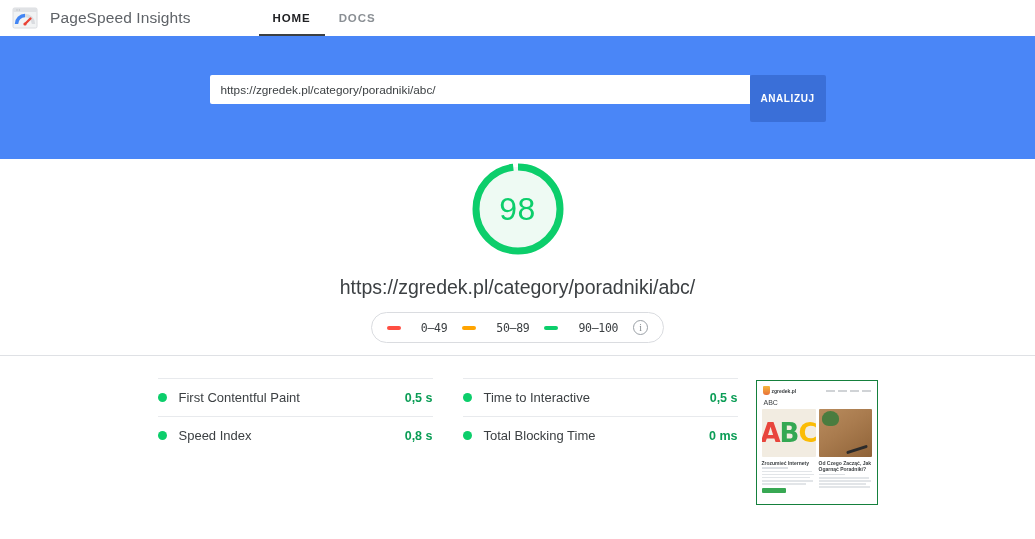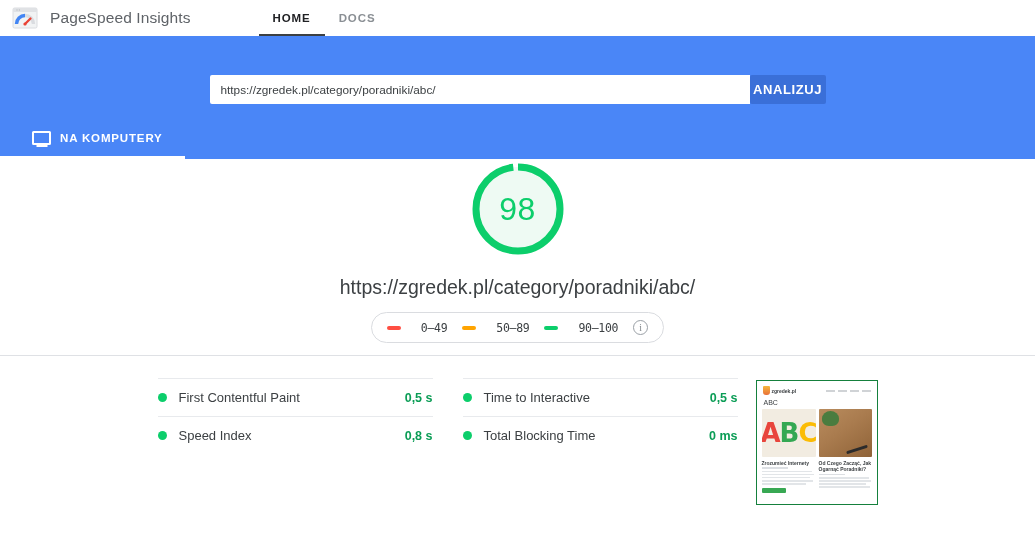--- a/index.html
+++ b/index.html
@@ -71,26 +71,26 @@
     background: #fff;
     font-size: 11.8px;
     color: #3c4043;
     padding: 0 11px;
     font-family: "Liberation Sans", sans-serif;
     outline: none;
   }
   .url-input::placeholder { color: #9aa0a6; }
   .analyze-btn {
     width: 76px;
-    height: 29px;
+    height: 47px;
     background: #3a6fd8;
     color: #fff;
     border: none;
     border-radius: 2px;
-    font-size: 13px;
+    font-size: 10px;
     font-weight: bold;
     letter-spacing: .6px;
     cursor: pointer;
     font-family: "Liberation Sans", sans-serif;
   }
   .device-tabs {
     position: absolute;
     left: 0; bottom: 0;
     display: flex;
   }
@@ -325,26 +325,20 @@
   <div class="nav-tabs">
     <div class="nav-tab active">HOME</div>
     <div class="nav-tab">DOCS</div>
   </div>
 </div>
 
 <div class="hero">
   <div class="search-row">
     <input class="url-input" type="text" value="https://zgredek.pl/category/poradniki/abc/" style="">
     <button class="analyze-btn">ANALIZUJ</button>
-  </div>
-  <div class="device-tabs">
-    <div class="device-tab active">
-      <span class="monitor-icon"></span>
-      <span>NA KOMPUTERY</span>
-    </div>
   </div>
 </div>
 
 <div class="score-section">
   <div class="gauge">
     <svg width="100" height="100" viewBox="0 0 100 100">
       <circle cx="50" cy="50" r="42" fill="#eefaf3"></circle>
       <circle cx="50" cy="50" r="42" fill="none" stroke="#0cce6b" stroke-width="7" stroke-dasharray="258.7 5.2" stroke-linecap="butt"></circle>
     </svg>
     <div class="gauge-value">98</div>

